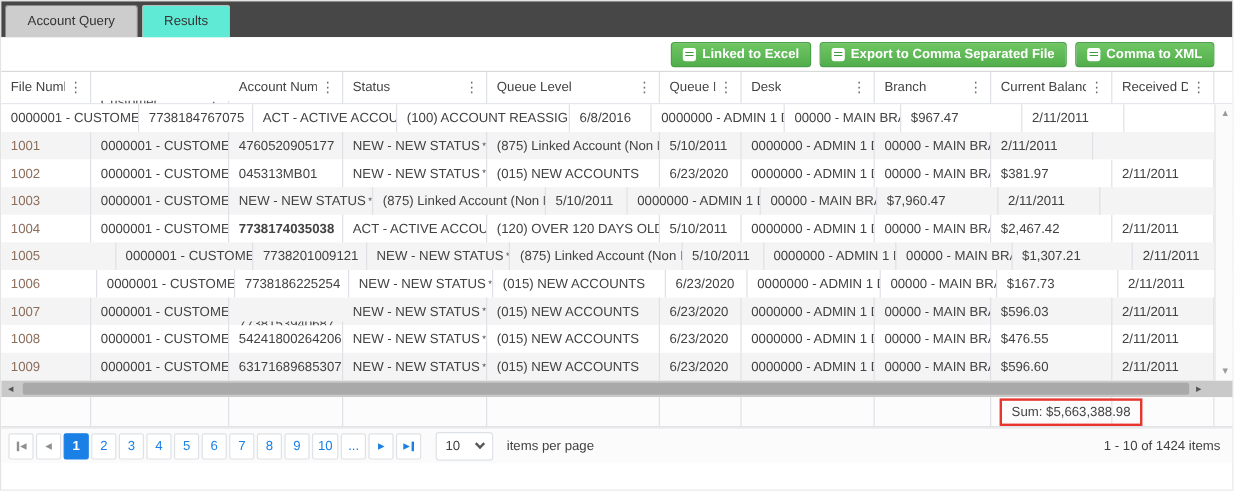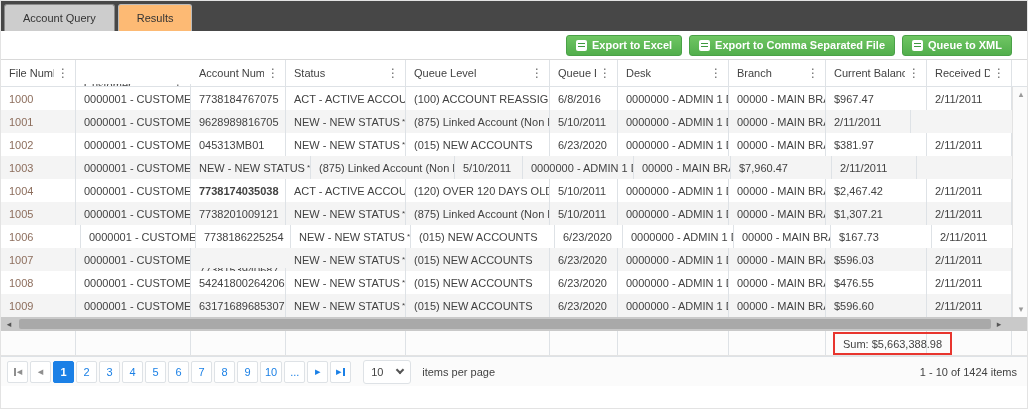--- a/index.html
+++ b/index.html
@@ -5,21 +5,21 @@
   * { margin:0; padding:0; box-sizing:border-box; }
   html,body { background:#fff; }
   body { font-family:"Liberation Sans","DejaVu Sans",sans-serif; font-size:11px; color:#424242; }
   #app { position:relative; width:1028px; height:409px; background:#fff; overflow:hidden; border:1px solid #e3e3e3; }
 
   
   .tabbar { height:30px; background:#474747; display:flex; align-items:flex-end; padding-left:3px; }
   .tab { height:27px; display:flex; align-items:center; padding:0 18px; margin-right:3px;
          border:1px solid #8a8a8a; border-bottom:none; border-radius:3px 3px 0 0; cursor:default; }
   .tab.inactive { background:#cdcdcd; color:#333; }
-  .tab.active { background:#fdba74; color:#333; border-color:#bbb; }
+  .tab.active { background:#5eead4; color:#333; border-color:#bbb; }
 
   
   .toolbar { height:29px; background:#fff; border-bottom:1px solid #d9d9d9; display:flex;
              align-items:center; justify-content:flex-end; padding-right:15px; gap:7px; }
   .btn-green { display:flex; align-items:center; gap:5px; height:21px; padding:0 9px;
                background:linear-gradient(#6fc663,#52ae4c); border:1px solid #4aa147; border-radius:3px;
                color:#fff; font-size:11px; font-weight:bold; cursor:pointer; }
   .doc-ico { width:11px; height:11px; background:#fff; border-radius:2px; position:relative; flex:none; }
   .doc-ico::after { content:""; position:absolute; left:2px; right:2px; top:3px; height:6px;
                     background:repeating-linear-gradient(#3f9a3f 0 1px, transparent 1px 3px); }
@@ -87,29 +87,29 @@
       <span>Account Query</span>
     </div>
     <div class="tab active">
       <span>Results</span>
     </div>
   </div>
 
   <div class="toolbar">
     <div class="btn-green">
       <span class="doc-ico"></span>
-      <span>Export to Excel</span>
+      <span>Linked to Excel</span>
     </div>
     <div class="btn-green">
       <span class="doc-ico"></span>
       <span>Export to Comma Separated File</span>
     </div>
     <div class="btn-green">
       <span class="doc-ico"></span>
-      <span>Queue to XML</span>
+      <span>Comma to XML</span>
     </div>
   </div>
 
 
   <div class="grid">
     <div class="hdr-row" id="hdrRow">
         <div class="hdr-cell" style="width: 75px;">
           <span class="hdr-label">File Number</span>
           <span class="col-menu">⋮</span>
         </div>
@@ -145,35 +145,34 @@
           <span class="hdr-label">Current Balance</span>
           <span class="col-menu">⋮</span>
         </div>
         <div class="hdr-cell" style="width: 85px;">
           <span class="hdr-label">Received Date</span>
           <span class="col-menu">⋮</span>
         </div>
       </div>
     <div class="body-rows" id="bodyRows">
         <div class="g-row">
-          <div class="g-cell filenum" style="width: 75px;">1000</div>
           <div class="g-cell" style="width: 115px;">0000001 - CUSTOMER ONE</div>
           <div class="g-cell" style="width: 95px;">7738184767075</div>
           <div class="g-cell" style="width: 120px;">ACT - ACTIVE ACCOUNT</div>
           <div class="g-cell" style="width: 144px;">(100) ACCOUNT REASSIGNED</div>
           <div class="g-cell" style="width: 68px;">6/8/2016</div>
           <div class="g-cell" style="width: 111px;">0000000 - ADMIN 1 DESK</div>
           <div class="g-cell" style="width: 97px;">00000 - MAIN BRANCH</div>
           <div class="g-cell" style="width: 101px;">$967.47</div>
           <div class="g-cell" style="width: 85px;">2/11/2011</div>
         </div>
         <div class="g-row alt">
           <div class="g-cell filenum" style="width: 75px;">1001</div>
           <div class="g-cell" style="width: 115px;">0000001 - CUSTOMER ONE</div>
-          <div class="g-cell" style="width: 95px;">9628989816705</div>
+          <div class="g-cell" style="width: 95px;">4760520905177</div>
           <div class="g-cell" style="width: 120px;">NEW - NEW STATUS<sup>**</sup></div>
           <div class="g-cell" style="width: 144px;">(875) Linked Account (Non Driver)</div>
           <div class="g-cell" style="width: 68px;">5/10/2011</div>
           <div class="g-cell" style="width: 111px;">0000000 - ADMIN 1 DESK</div>
           <div class="g-cell" style="width: 97px;">00000 - MAIN BRANCH</div>
           <div class="g-cell" style="width: 85px;">2/11/2011</div>
         </div>
         <div class="g-row">
           <div class="g-cell filenum" style="width: 75px;">1002</div>
           <div class="g-cell" style="width: 115px;">0000001 - CUSTOMER ONE</div>
@@ -203,21 +202,21 @@
           <div class="g-cell" style="width: 95px; font-weight: bold;">7738174035038</div>
           <div class="g-cell" style="width: 120px;">ACT - ACTIVE ACCOUNT</div>
           <div class="g-cell" style="width: 144px;">(120) OVER 120 DAYS OLD</div>
           <div class="g-cell" style="width: 68px;">5/10/2011</div>
           <div class="g-cell" style="width: 111px;">0000000 - ADMIN 1 DESK</div>
           <div class="g-cell" style="width: 97px;">00000 - MAIN BRANCH</div>
           <div class="g-cell" style="width: 101px;">$2,467.42</div>
           <div class="g-cell" style="width: 85px;">2/11/2011</div>
         </div>
         <div class="g-row alt">
-          <div class="g-cell filenum" style="width: 75px; text-align: right;">1005</div>
+          <div class="g-cell filenum" style="width: 96px; text-align: right;">1005</div>
           <div class="g-cell" style="width: 115px;">0000001 - CUSTOMER ONE</div>
           <div class="g-cell" style="width: 95px;">7738201009121</div>
           <div class="g-cell" style="width: 120px;">NEW - NEW STATUS<sup>**</sup></div>
           <div class="g-cell" style="width: 144px;">(875) Linked Account (Non Driver)</div>
           <div class="g-cell" style="width: 68px;">5/10/2011</div>
           <div class="g-cell" style="width: 111px;">0000000 - ADMIN 1 DESK</div>
           <div class="g-cell" style="width: 97px;">00000 - MAIN BRANCH</div>
           <div class="g-cell" style="width: 101px;">$1,307.21</div>
           <div class="g-cell" style="width: 85px;">2/11/2011</div>
         </div>

